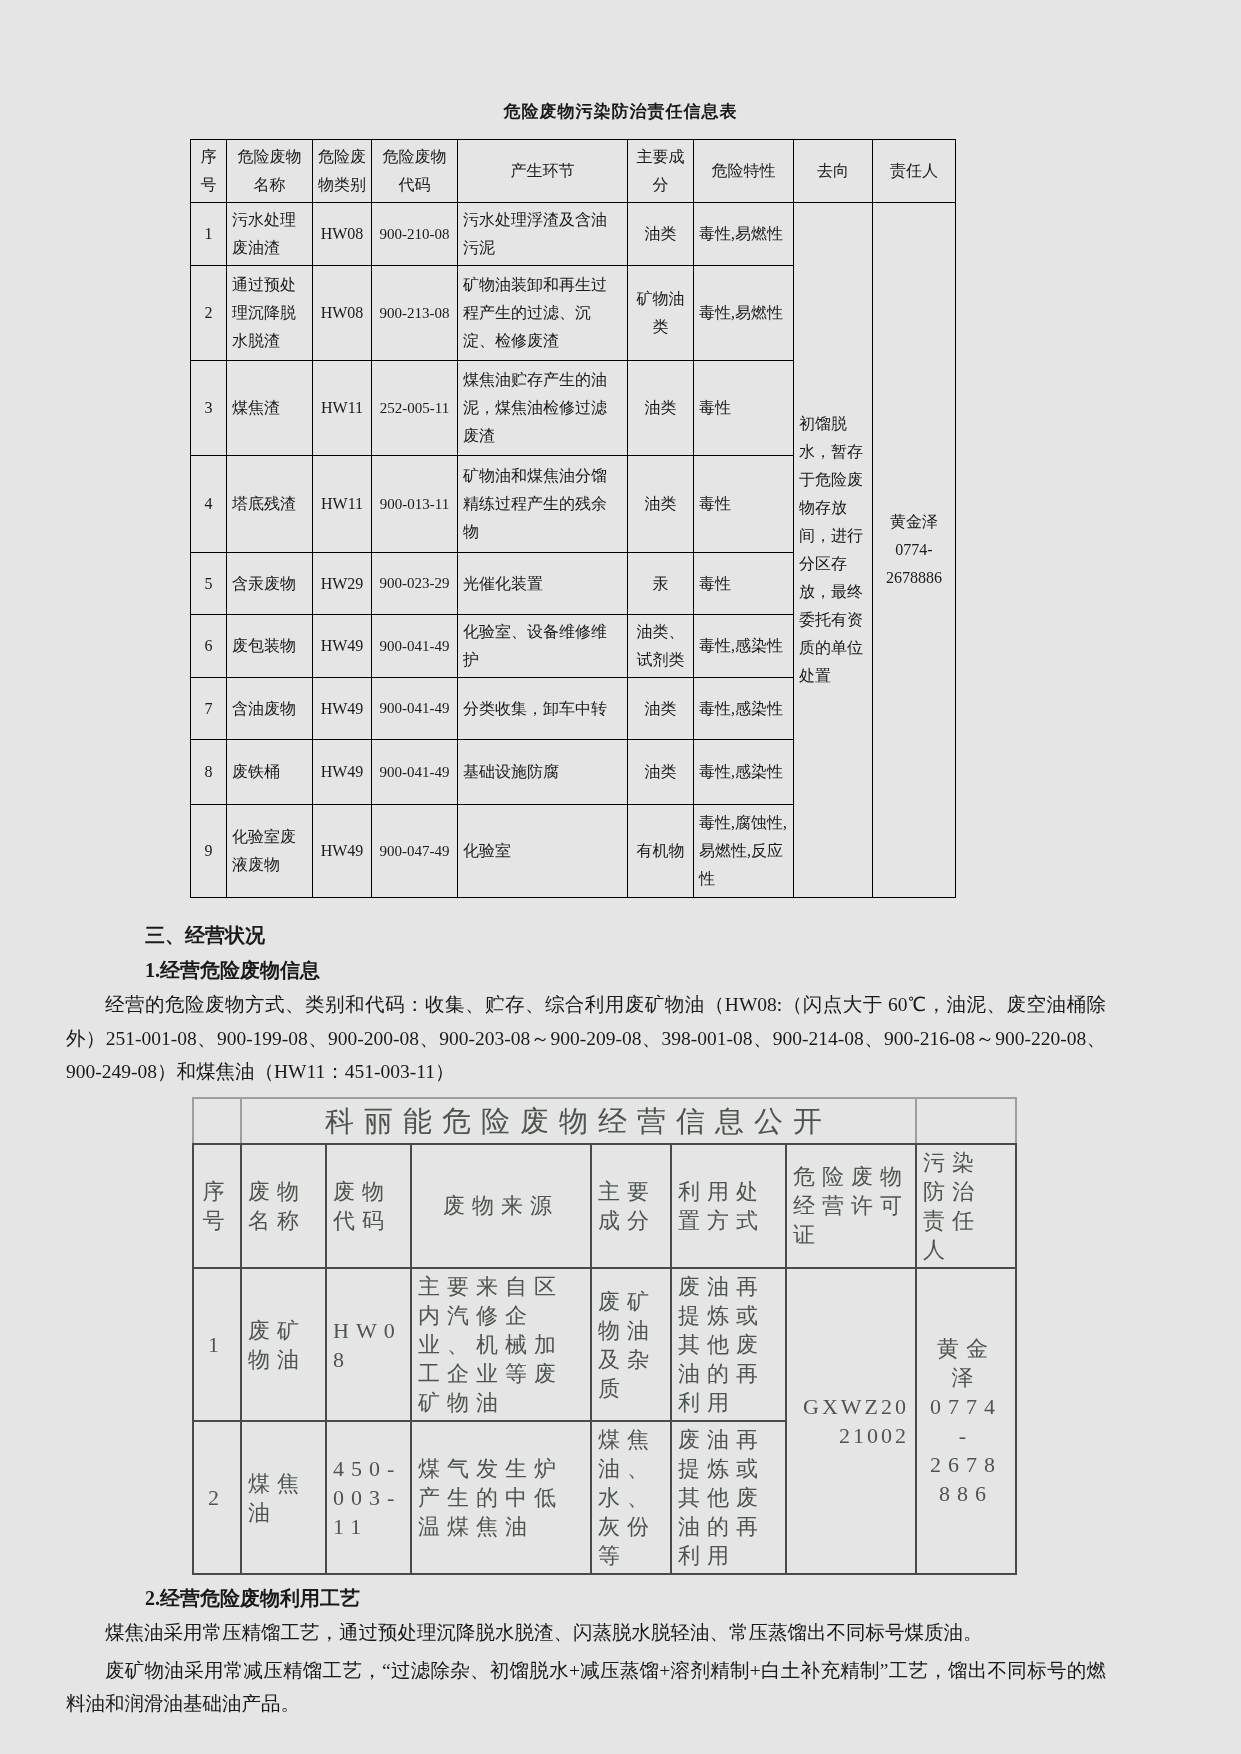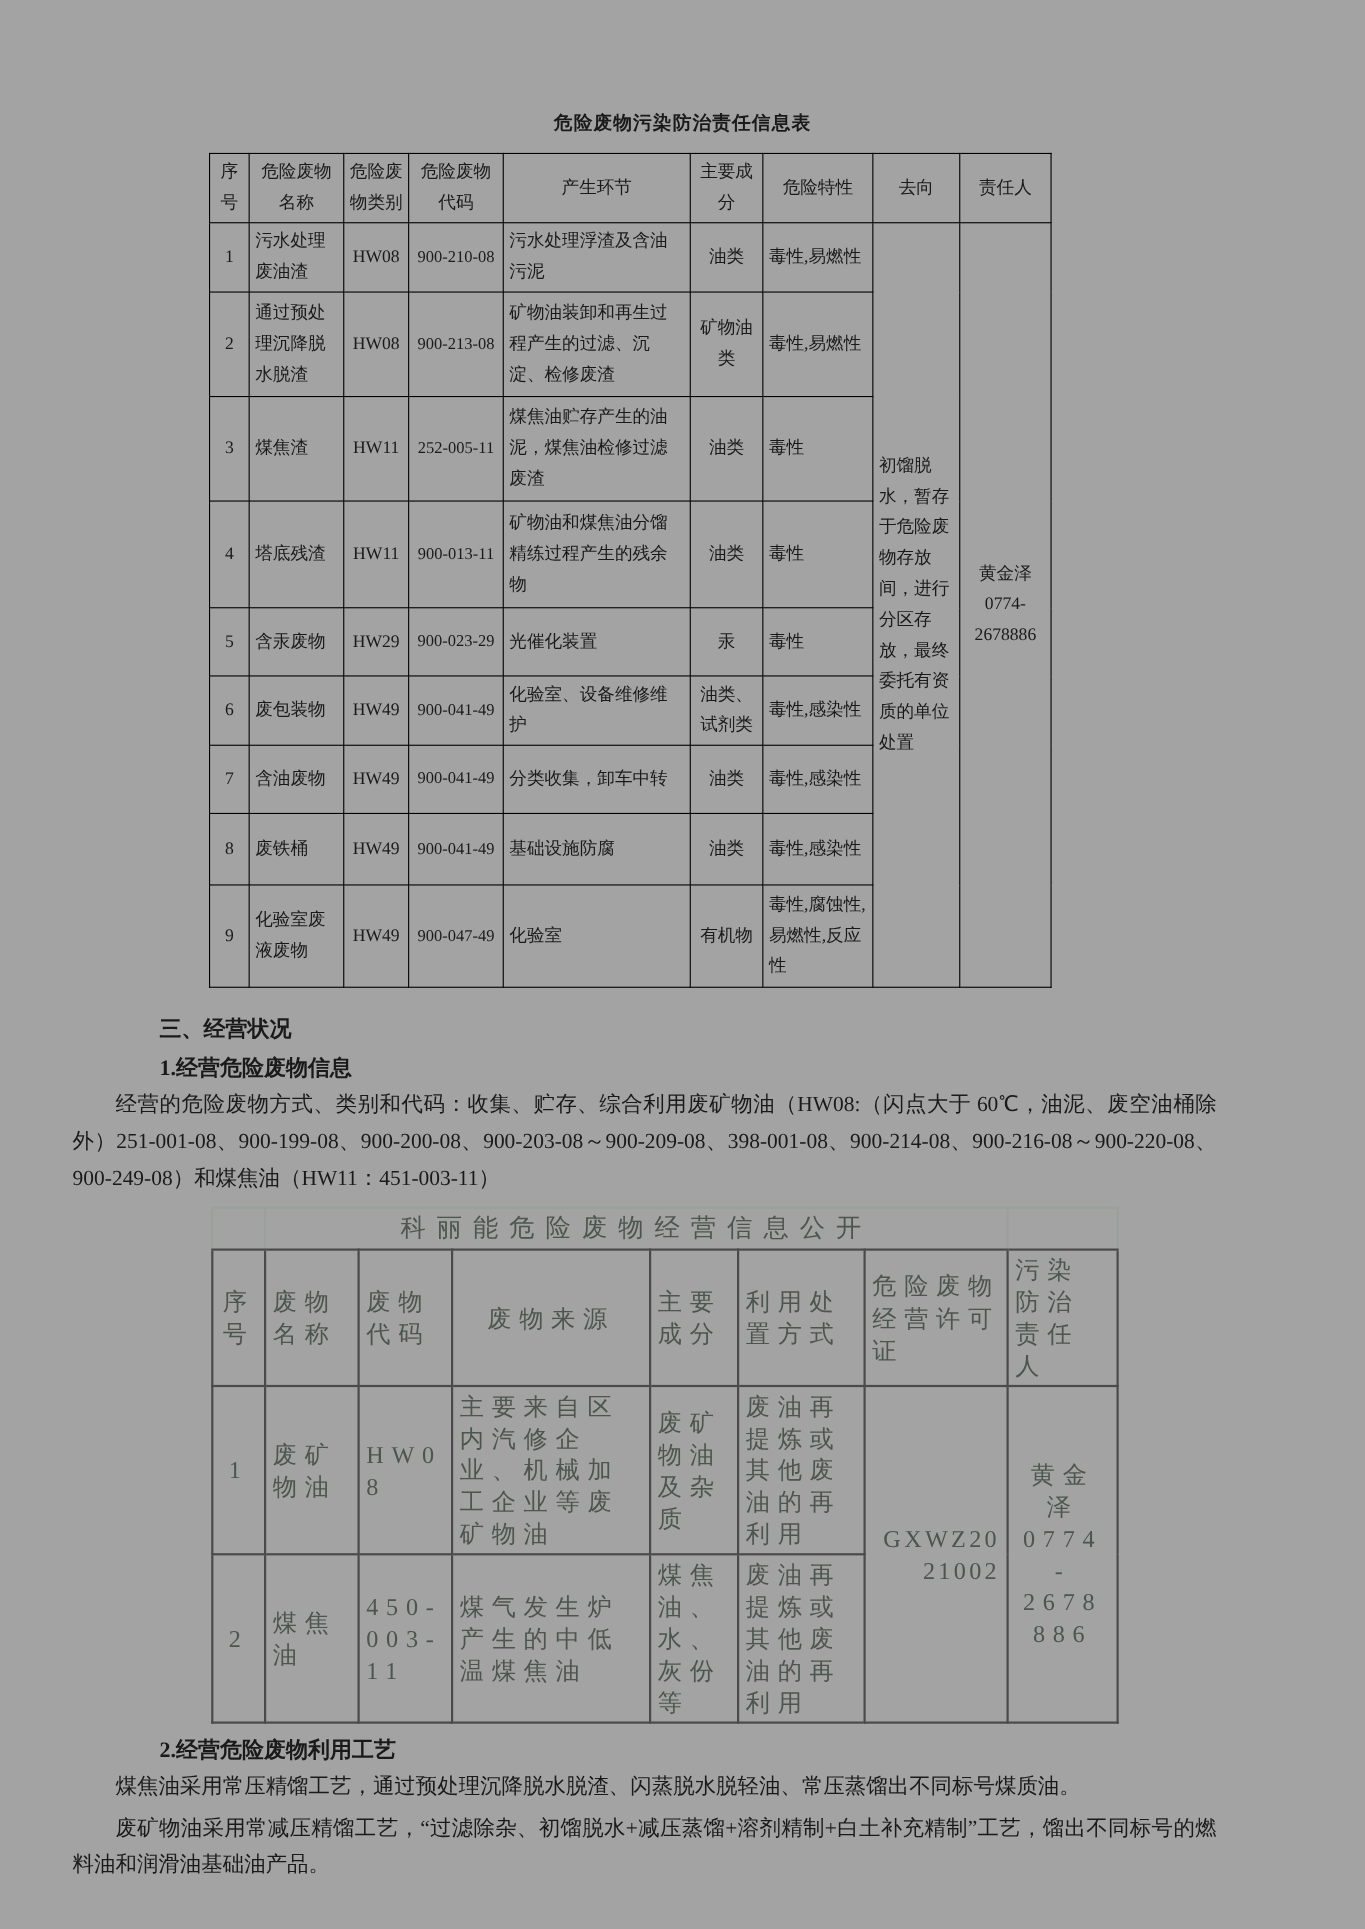--- a/index.html
+++ b/index.html
@@ -1,20 +1,20 @@
 <!DOCTYPE html>
 <html><head>
 <meta charset="utf-8">
 <style>
   html,body { margin:0; padding:0; background:#ffffff; }
   .page {
     position:relative;
     width:1241px;
     min-height:1754px;
-    background:#a3a3a3;
+    background:#e5e5e5;
     box-sizing:border-box;
     padding-top:100px;
     font-family:"Liberation Serif", serif;
     color:#1a1a1a;
   }
   .doc-title {
     text-align:center;
     font-family:"Liberation Sans", sans-serif;
     font-weight:bold;
     font-size:17px;
@@ -74,21 +74,21 @@
     border:2px solid #4a4a4a;
     padding:3px 6px;
     vertical-align:middle;
     word-break:break-word;
     overflow-wrap:break-word;
   }
   .t2 tr.title-row td {
     border-color:#9aa09a;
     border-bottom:2px solid #4a4a4a;
     letter-spacing:10px;
-    font-size:23px;
+    font-size:29px;
     text-align:center;
   }
   .t2 .c { text-align:center; }
   .t2 .lic { letter-spacing:3px; text-align:right; }
 </style>
 </head>
 <body>
 
 <div class="page">
 

